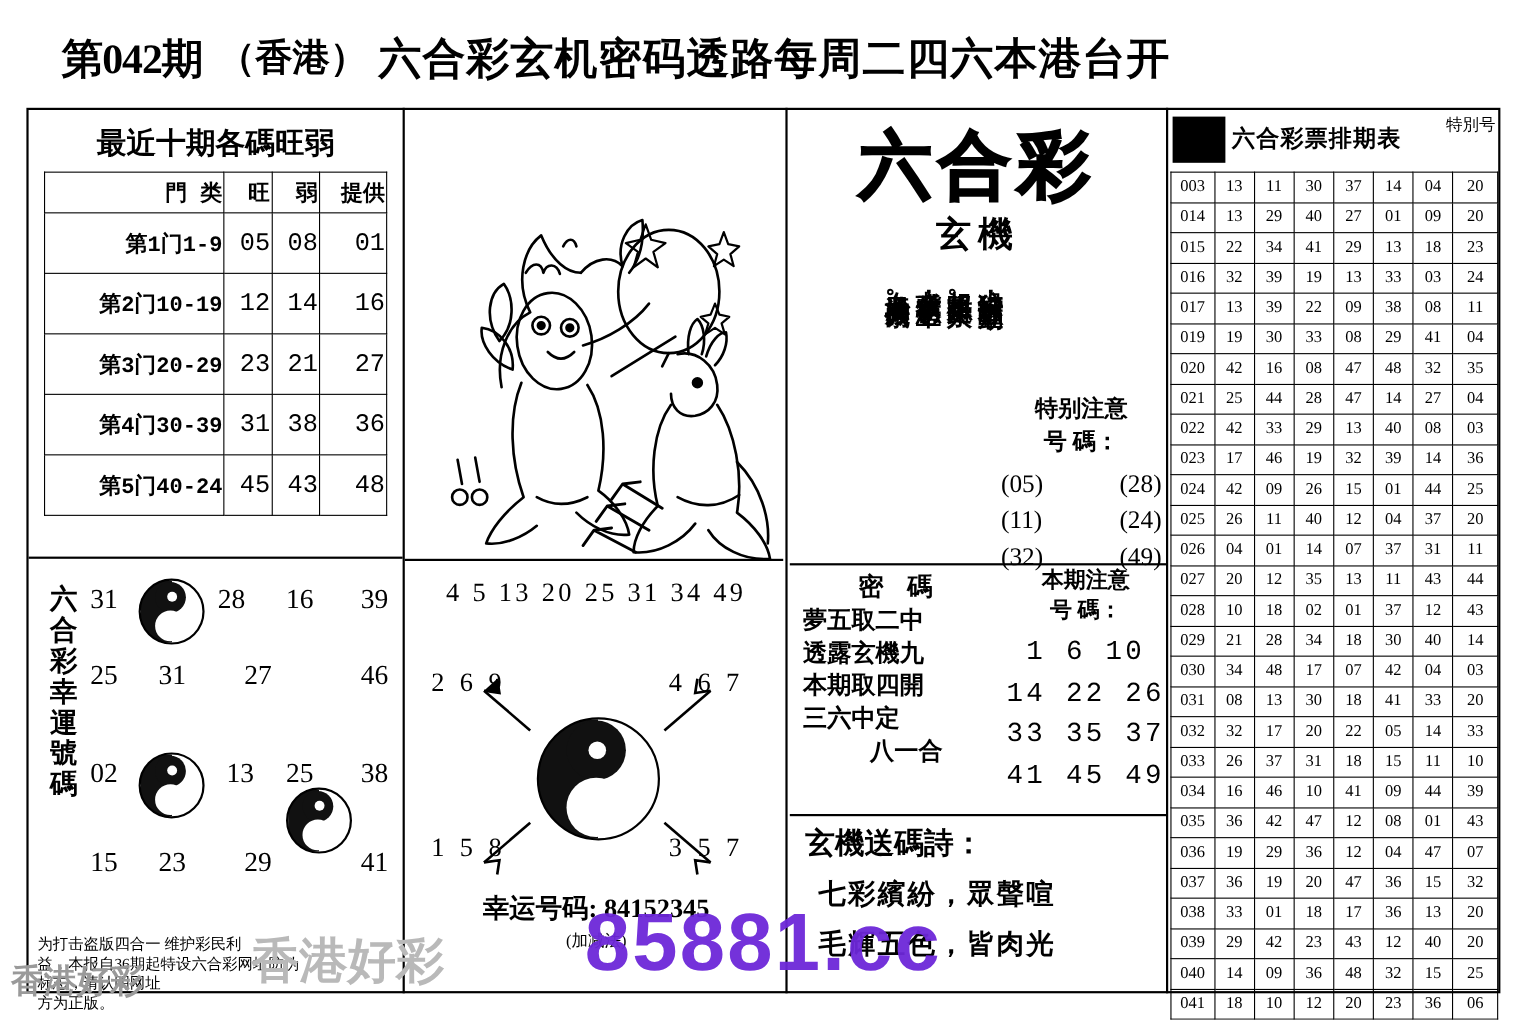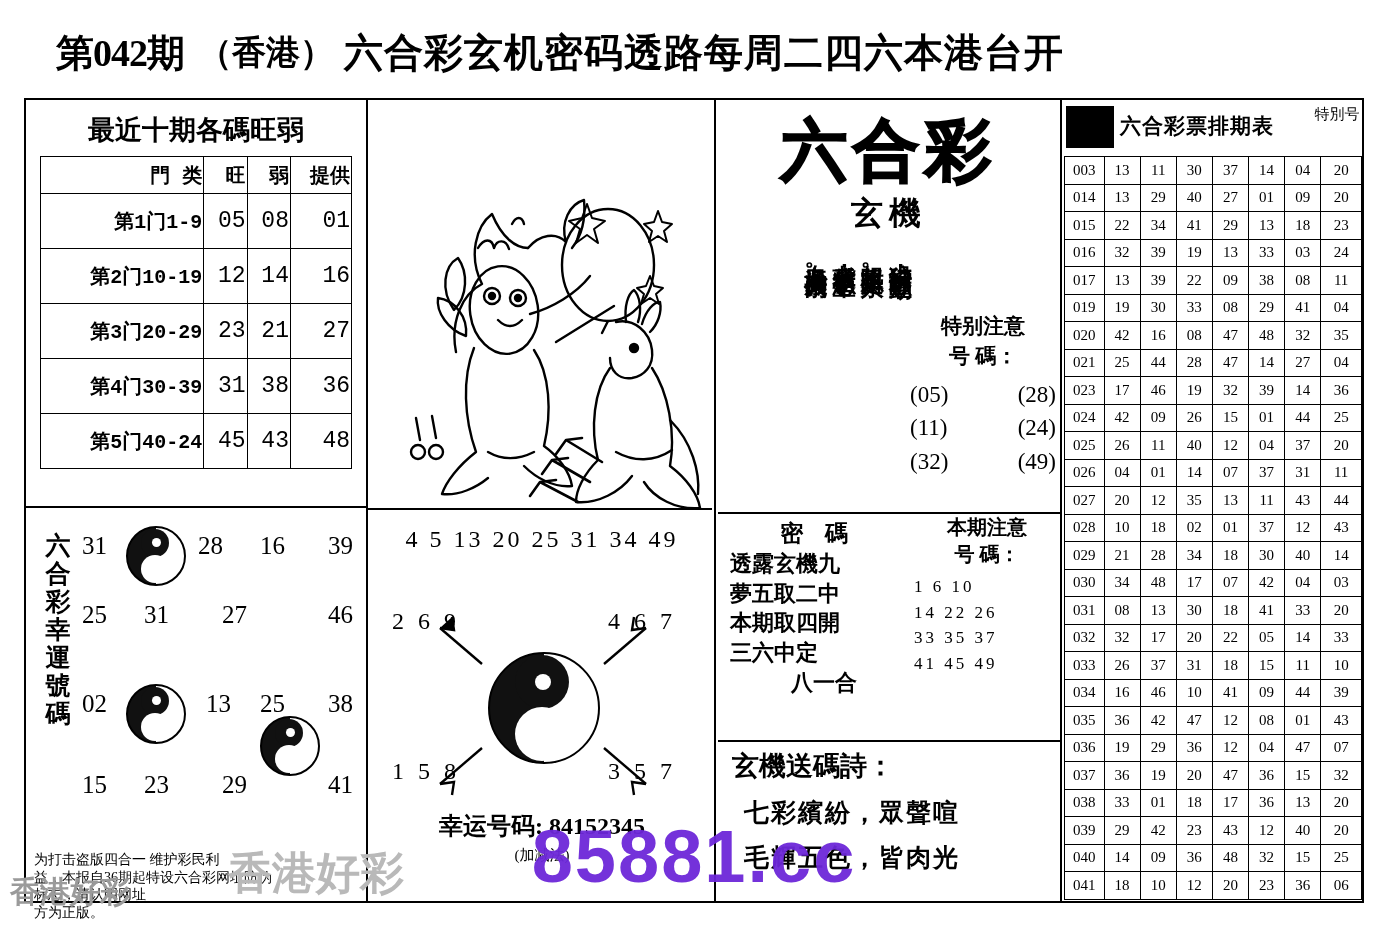--- a/index.html
+++ b/index.html
@@ -68,33 +68,33 @@
   .lucky-sub{position:absolute;left:0;top:334px;width:344px;text-align:center;font-family:"Liberation Serif",serif;font-size:15px;}
 
   
   .col3{position:absolute;left:718px;top:100px;width:342px;height:801px;}
   .logo{position:absolute;left:16px;top:6px;width:310px;height:130px;}
   .logo-main{font-family:"Liberation Serif",serif;font-weight:bold;font-size:66px;letter-spacing:6px;text-align:center;-webkit-text-stroke:2px #000;}
   .logo-sub{font-family:"Liberation Serif",serif;font-weight:bold;font-size:32px;text-align:center;margin-top:-4px;letter-spacing:6px;}
   .poem{position:absolute;left:4px;top:146px;width:190px;height:260px;display:flex;flex-direction:row-reverse;justify-content:flex-start;gap:4px;}
   .pcol{writing-mode:vertical-rl;font-family:"Liberation Serif",serif;font-weight:bold;font-size:23px;letter-spacing:2px;line-height:1.05;}
   .sp-note{position:absolute;left:190px;top:212px;width:150px;font-family:"Liberation Serif",serif;}
-  .sp-note .t{font-size:21px;font-weight:bold;text-align:center;}
+  .sp-note .t{font-size:21px;font-weight:bold;text-align:center;margin-top:45px;}
   .sp-note .n{font-size:21px;font-weight:bold;text-align:center;margin-top:2px;}
   .sp-pairs{margin-top:8px;font-size:23px;line-height:1.45;}
   .sp-pairs div{display:flex;justify-content:space-between;padding:0 2px;}
 
   .mima{position:absolute;left:0;top:418px;width:200px;}
   .mima .t{text-align:center;font-family:"Liberation Serif",serif;font-weight:bold;font-size:23px;letter-spacing:8px;}
   .mima .l{font-family:"Liberation Serif",serif;font-weight:bold;font-size:22px;line-height:1.35;padding-left:12px;}
   .mima .l.last{text-align:center;}
   .benqi{position:absolute;left:196px;top:414px;width:146px;font-family:"Liberation Serif",serif;}
   .benqi .t{font-size:20px;font-weight:bold;text-align:center;}
   .benqi .n{font-size:20px;font-weight:bold;text-align:center;}
-  .benqi .rows{margin-top:6px;font-size:17px;line-height:1.5;letter-spacing:3px;}
+  .benqi .rows{margin-top:6px;font-size:25px;line-height:1.5;text-align:center;letter-spacing:3px;font-family:Liberation Mono, monospace;}
 
   .shi{position:absolute;left:0;top:648px;width:342px;}
   .shi .t{font-family:"Liberation Serif",serif;font-weight:bold;font-size:27px;padding-left:14px;}
   .shi .l{font-family:"Liberation Serif",serif;font-weight:bold;font-size:25px;padding-left:26px;margin-top:12px;letter-spacing:2px;}
 
   
   .right{position:absolute;left:1064px;top:100px;width:298px;height:801px;padding-left:40px;}
   .rhead{position:absolute;left:0;top:0;width:298px;height:56px;}
   .rhead .blob{position:absolute;left:2px;top:6px;width:48px;height:42px;background:#000;}
   .rhead .rtitle{position:absolute;left:56px;top:12px;font-family:"Liberation Serif",serif;font-weight:bold;font-size:21px;letter-spacing:1px;}
@@ -342,22 +342,22 @@
           <span>(32)</span>
           <span>(49)</span>
         </div>
       </div>
     </div>
 
     <div class="hline" style="top:412px;"></div>
 
     <div class="mima">
       <div class="t">密 碼</div>
+      <div class="l">夢五取二中</div>
       <div class="l">透露玄機九</div>
-      <div class="l">夢五取二中</div>
       <div class="l">本期取四開</div>
       <div class="l">三六中定</div>
       <div class="l last">八一合</div>
     </div>
 
     <div class="benqi">
       <div class="t">本期注意</div>
       <div class="n">号 碼：</div>
       <div class="rows">
         <div>1  6  10</div>
@@ -458,20 +458,30 @@
             <td class="id">021</td>
             <td>25</td>
             <td>44</td>
             <td>28</td>
             <td>47</td>
             <td>14</td>
             <td>27</td>
             <td class="sp">04</td>
           </tr>
           <tr>
+            <td class="id">022</td>
+            <td>42</td>
+            <td>33</td>
+            <td>29</td>
+            <td>13</td>
+            <td>40</td>
+            <td>08</td>
+            <td class="sp">03</td>
+          </tr>
+          <tr>
             <td class="id">023</td>
             <td>17</td>
             <td>46</td>
             <td>19</td>
             <td>32</td>
             <td>39</td>
             <td>14</td>
             <td class="sp">36</td>
           </tr>
           <tr>

